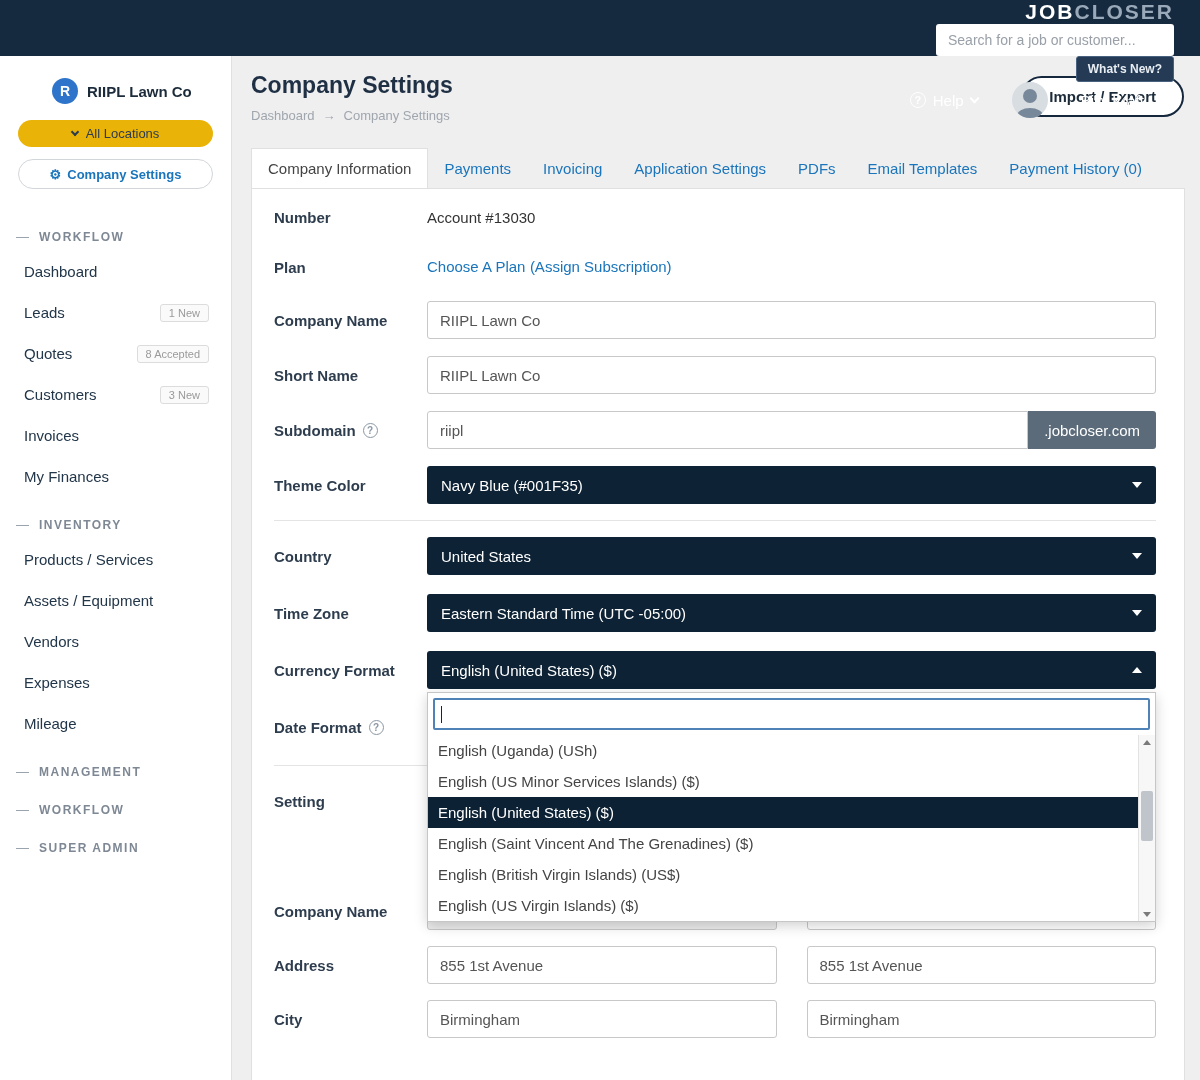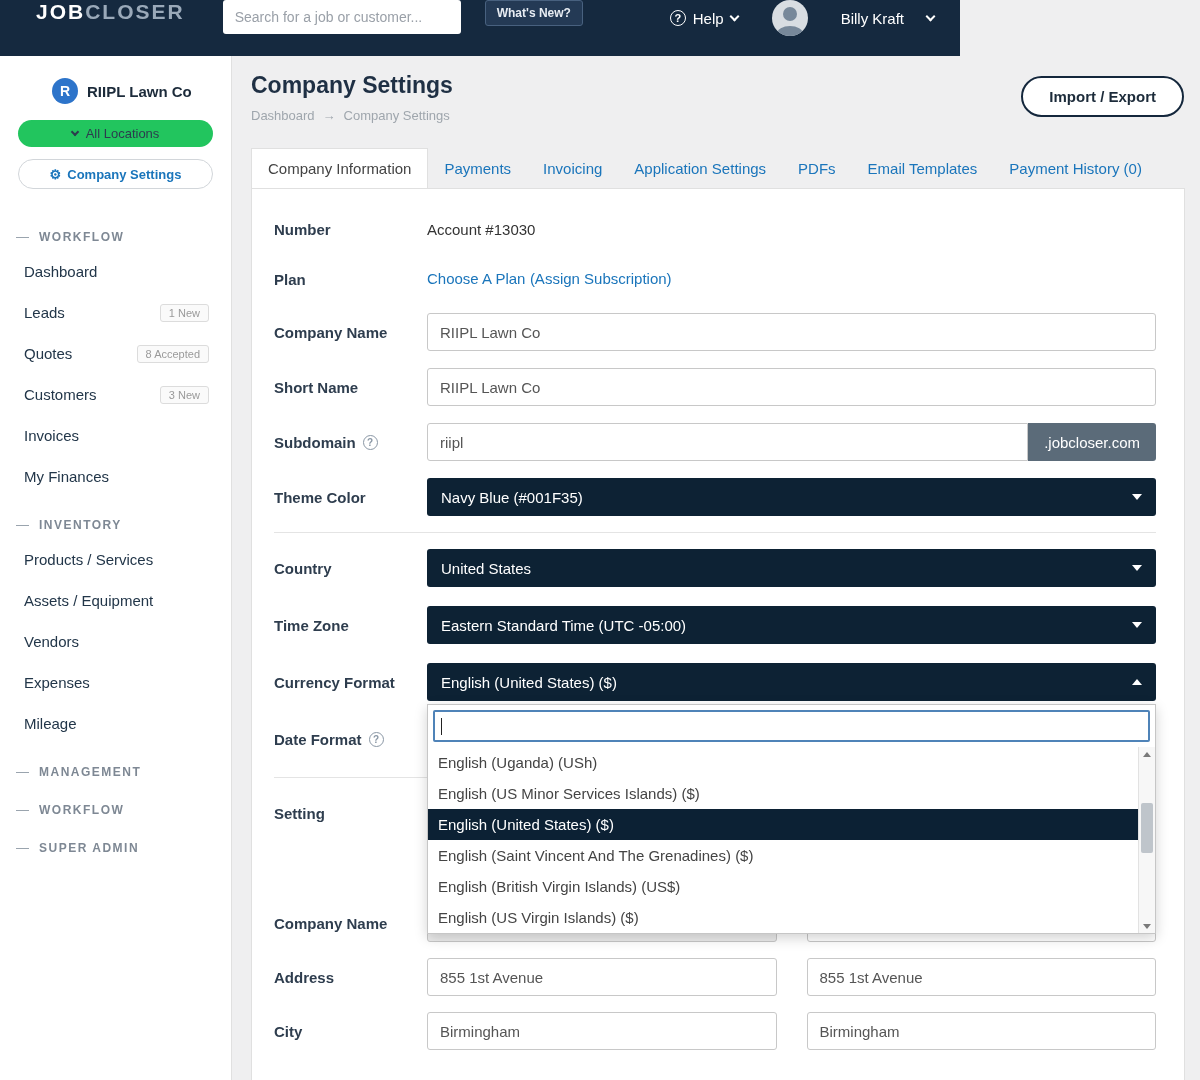--- a/index.html
+++ b/index.html
@@ -1,22 +1,22 @@
 <!DOCTYPE html>
 <html><head>
 <meta charset="utf-8">
 <style>
   * { margin:0; padding:0; box-sizing:border-box; }
   html,body { width:1200px; height:1080px; overflow:hidden; }
   body { font-family:"Liberation Sans", sans-serif; background:#efeff0; position:relative; }
   a { text-decoration:none; }
 
   
-  .topbar { position:absolute; top:0; left:0; width:960px; height:56px; background:#15293f;
-            display:flex; align-items:flex-start; padding:0 26px 0 36px; z-index:50; }
+  .topbar { position:absolute; top:0; left:0; width:1200px; height:56px; background:#15293f;
+            display:flex; align-items:flex-end; padding:0 26px 0 36px; z-index:50;flex-direction:column; }
   .logo { font-size:21px; font-weight:bold; letter-spacing:2px; color:#fff; white-space:nowrap; }
   .logo .closer { color:#9aa9b9; }
   .tb-search { margin-left:38px; width:238px; height:34px; border:none; border-radius:3px;
                padding:8px 12px; font-size:14px; color:#333; font-family:inherit; outline:none; }
   .tb-search::placeholder { color:#9aa0a8; }
   .whats-new { margin-left:24px; background:#243a55; border:1px solid #48617f; color:#e8edf3;
                font-size:12px; font-weight:bold; padding:5px 11px; border-radius:3px; cursor:pointer; font-family:inherit; }
   .tb-right { margin-left:auto; display:flex; align-items:center; }
   .help-group { display:flex; align-items:center; gap:7px; color:#fff; font-size:15px; cursor:pointer; margin-right:34px; }
   .qcircle { width:16px; height:16px; border:1px solid #fff; border-radius:50%; font-size:11px; font-weight:bold;
@@ -29,21 +29,21 @@
   .avatar .shoulders { position:absolute; bottom:-6px; left:5px; width:26px; height:16px; border-radius:50% 50% 0 0; background:#77889a; }
   .user-group { display:flex; align-items:center; gap:23px; color:#fff; font-size:15px; cursor:pointer; }
 
   
   .sidebar { position:absolute; top:56px; left:0; width:232px; bottom:0; background:#fff;
              border-right:1px solid #e0e0e0; z-index:10; }
   .co-row { display:flex; align-items:center; gap:9px; padding:22px 18px 0 52px; }
   .co-avatar { width:26px; height:26px; border-radius:50%; background:#2d74ca; color:#fff; font-weight:bold;
                font-size:14px; display:flex; align-items:center; justify-content:center; flex:none; }
   .co-name { font-size:15px; font-weight:bold; color:#1c2b3a; }
-  .loc-pill { margin:16px 18px 0; height:27px; background:#22c55e; border-radius:14px; display:flex;
+  .loc-pill { margin:16px 18px 0; height:27px; background:#eab308; border-radius:14px; display:flex;
               align-items:center; justify-content:center; gap:8px; font-size:13px; color:#2c3c4e; cursor:pointer; }
   .loc-pill .chev { width:6px; height:6px; margin-top:-3px; }
   .cs-pill { margin:12px 18px 0; height:30px; background:#fff; border:1px solid #d2d6da; border-radius:15px;
              display:flex; align-items:center; justify-content:center; gap:6px; font-size:13px; font-weight:bold;
              color:#1a75bb; cursor:pointer; }
   .gear { font-size:13px; line-height:1; }
   .snav { padding-top:20px; }
   .sec-h { margin:18px 16px 4px; height:20px; display:flex; align-items:center; gap:10px; }
   .sec-dash { width:13px; height:1px; background:#9aa4ae; flex:none; }
   .sec-label { font-size:12px; font-weight:bold; color:#7e8894; letter-spacing:1.5px; }
@@ -61,21 +61,21 @@
   .import-btn { position:absolute; right:16px; top:20px; height:41px; padding:0 26px; background:#fff;
                 border:2px solid #14273c; border-radius:21px; font-size:15px; font-weight:bold; color:#1c2b3a;
                 cursor:pointer; font-family:inherit; }
 
   .tabs { height:40px; margin:0 15px 0 18px; display:flex; align-items:stretch; flex:none; }
   .tab { padding:14px 16px; display:flex; align-items:center; font-size:15px; color:#1a75bb; cursor:pointer;
          white-space:nowrap; }
   .tab.active { background:#fff; border:1px solid #e0e0e0; border-bottom:none; color:#444; position:relative; z-index:2; }
 
   .card { flex:1; background:#fff; margin:0 15px 0 18px; border:1px solid #e0e0e0; border-bottom:none; overflow:hidden; }
-  .card-body { padding:28px 28px 0 22px; }
+  .card-body { padding:16px 28px 0 22px; }
 
   .frow { display:flex; align-items:center; margin-bottom:17px; }
   .flabel { width:153px; flex:none; font-size:15px; font-weight:bold; color:#2e3d4e; display:flex; align-items:center; }
   .ffield { flex:1; min-width:0; }
   .fval { font-size:15px; color:#333; }
   .row-static { height:24px; margin-bottom:26px; }
   .row-plan { height:24px; margin-bottom:22px; }
   .link { color:#1a75bb; font-size:15px; cursor:pointer; }
   .qmark { width:15px; height:15px; border:1px solid #8a97a5; border-radius:50%; color:#8a97a5; font-size:10px;
            font-weight:bold; display:inline-flex; align-items:center; justify-content:center; margin-left:7px; flex:none; }

